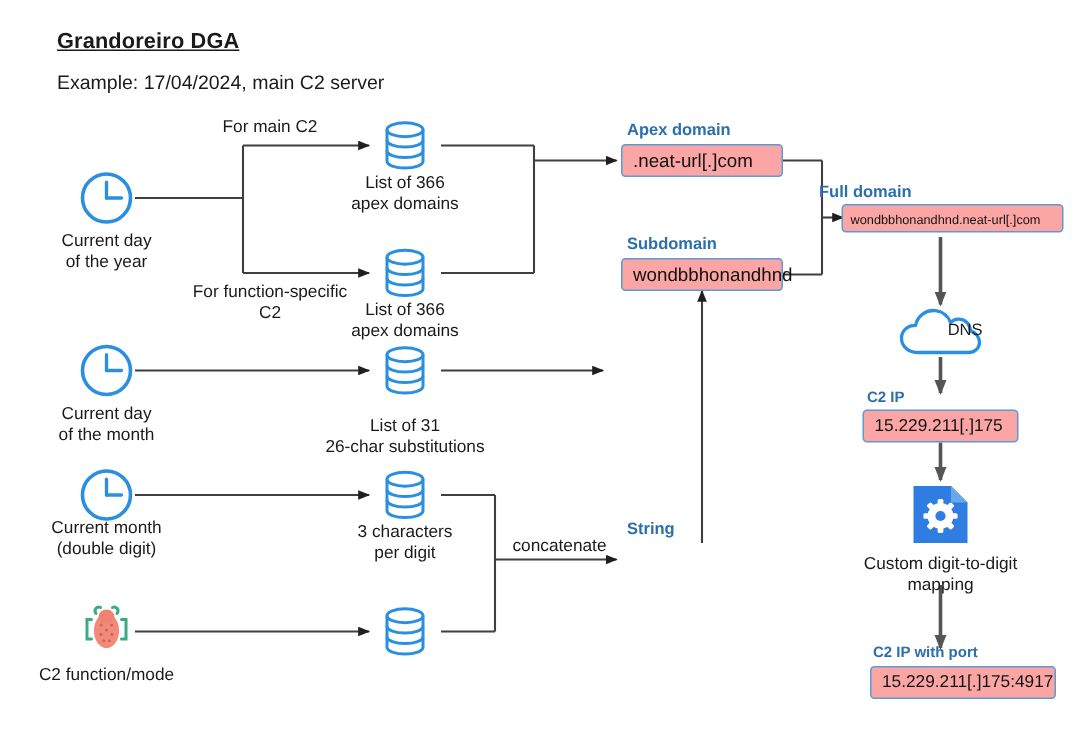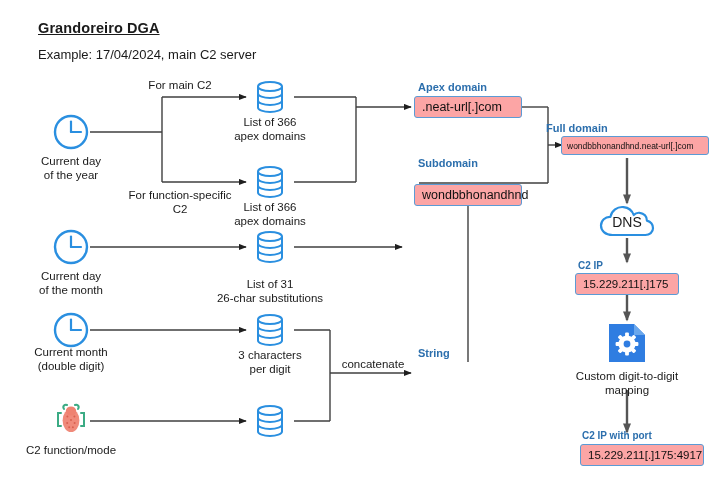--- a/index.html
+++ b/index.html
@@ -49,21 +49,21 @@
 
   
   .clock{width:38px;height:38px;}
   
   .db{width:32px;height:34px;}
   
   .bug{width:34px;height:36px;}
   
   .cloud{width:56px;height:34px;}
   .cloud-text{
-    position:absolute;width:56px;text-align:center;font-size:14px;color:#1a1a1a;
+    position:absolute;width:56px;text-align:right;font-size:11px;color:#1a1a1a;
   }
   
   .filegear{width:40px;height:42px;}
 </style>
 </head>
 <body>
 
 <div id="canvas">
 
   <svg class="wires" viewBox="0 0 728 495" xmlns="http://www.w3.org/2000/svg">
@@ -236,21 +236,21 @@
         <path d="M4 13.5 C4 16 9.4 18 16 18 C22.6 18 28 16 28 13.5"></path>
         <path d="M4 20.5 C4 23 9.4 25 16 25 C22.6 25 28 23 28 20.5"></path>
       </g>
     </svg>
   </div>
 
   <div class="abs blue-label" style="left:418px;top:81px;">Apex domain</div>
   <div class="abs vbox" style="left:414px;top:96px;width:108px;height:22px;">.neat-url[.]com</div>
 
   <div class="abs blue-label" style="left:418px;top:157px;">Subdomain</div>
-  <div class="abs vbox" style="left:414px;top:184px;width:108px;height:22px;">wondbbhonandhnd</div>
+  <div class="abs vbox" style="left:414px;top:172px;width:108px;height:22px;">wondbbhonandhnd</div>
 
   <div class="abs blue-label" style="left:546px;top:122px;">Full domain</div>
   <div class="abs vbox tiny" style="left:561px;top:136px;width:148px;height:19px;">wondbbhonandhnd.neat-url[.]com</div>
 
   <div class="abs blue-label" style="left:418px;top:347px;">String</div>
 
   <div class="abs blue-label small" style="left:578px;top:260px;">C2 IP</div>
   <div class="abs vbox mid" style="left:575px;top:273px;width:104px;height:22px;">15.229.211[.]175</div>
 
   <div class="abs blue-label small" style="left:582px;top:430px;">C2 IP with port</div>

